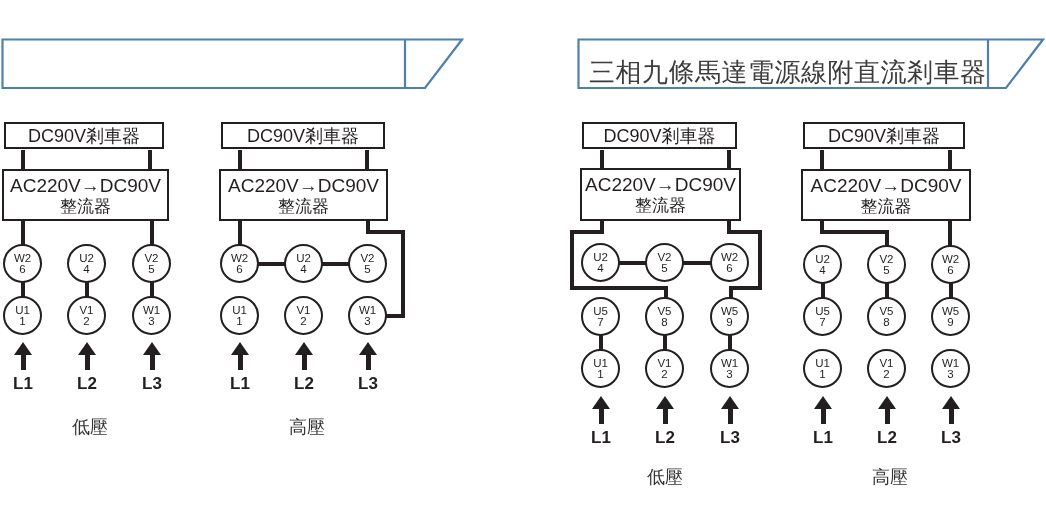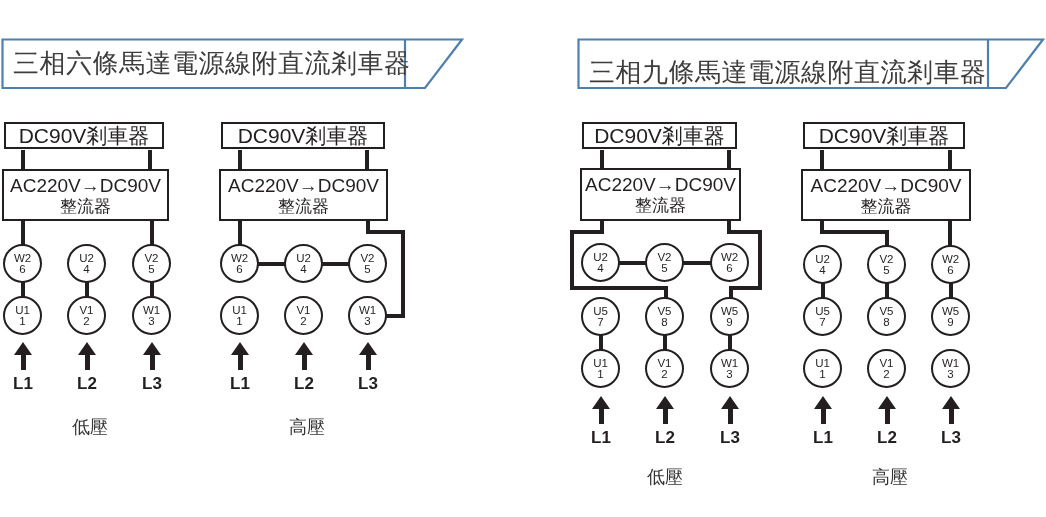--- a/index.html
+++ b/index.html
@@ -16,21 +16,21 @@
   .banner-title{
     position:absolute;height:36px;line-height:36px;font-size:26px;letter-spacing:0.5px;
     color:var(--banner-text);white-space:nowrap;
   }
   .bx{
     position:absolute;border:2.5px solid var(--ink);background:#fff;z-index:2;
     display:flex;flex-direction:column;align-items:center;justify-content:center;text-align:center;
   }
   .bx .l1{font-size:19px;line-height:22px;white-space:nowrap;}
   .bx .l2{font-size:17px;line-height:19px;white-space:nowrap;}
-  .bx .single{font-size:21px;line-height:20px;white-space:nowrap;}
+  .bx .single{font-size:18px;line-height:20px;white-space:nowrap;}
   .wire{position:absolute;background:var(--ink);z-index:1;}
   .term{
     position:absolute;width:35px;height:35px;border:2.5px solid var(--ink);border-radius:50%;
     background:#fff;z-index:2;display:flex;flex-direction:column;align-items:center;justify-content:center;
     font-size:11.5px;line-height:11px;text-align:center;
   }
   .arr{position:absolute;width:18px;z-index:2;}
   .arr .head{width:0;height:0;border-left:9px solid transparent;border-right:9px solid transparent;border-bottom:13px solid var(--ink);margin:0 auto;}
   .arr .shaft{width:5px;height:15px;background:var(--ink);margin:0 auto;}
   .lin{position:absolute;width:44px;text-align:center;font-weight:700;font-size:17px;color:var(--ink);}
@@ -38,21 +38,20 @@
 </style>
 </head>
 <body>
 
 <div id="stage">
 
   <svg class="banner-svg" style="left:1px;top:38px;" width="466" height="52" viewBox="0 0 466 52">
     <path d="M1.5,1.5 H461 L424,50 H1.5 Z" fill="#ffffff" stroke="#4f7fad" stroke-width="2.2"></path>
     <line x1="404" y1="1.5" x2="404" y2="50" stroke="#4f7fad" stroke-width="2.2"></line>
   </svg>
-  <div class="banner-title" style="left:13px;top:45px;width:392px;">三相六條馬達電源線附直流剎車器</div>
 
   <svg class="banner-svg" style="left:577px;top:38px;" width="470" height="52" viewBox="0 0 470 52">
     <path d="M1.5,1.5 H466 L429,50 H1.5 Z" fill="#ffffff" stroke="#4f7fad" stroke-width="2.2"></path>
     <line x1="411" y1="1.5" x2="411" y2="50" stroke="#4f7fad" stroke-width="2.2"></line>
   </svg>
   <div class="banner-title" style="left:589px;top:54px;width:392px;">三相九條馬達電源線附直流剎車器</div>
 
   <div class="wire" style="left:21px;top:150px;width:4px;height:20px;"></div>
   <div class="wire" style="left:148px;top:150px;width:4px;height:20px;"></div>
   <div class="wire" style="left:21px;top:221px;width:4px;height:26px;"></div>

